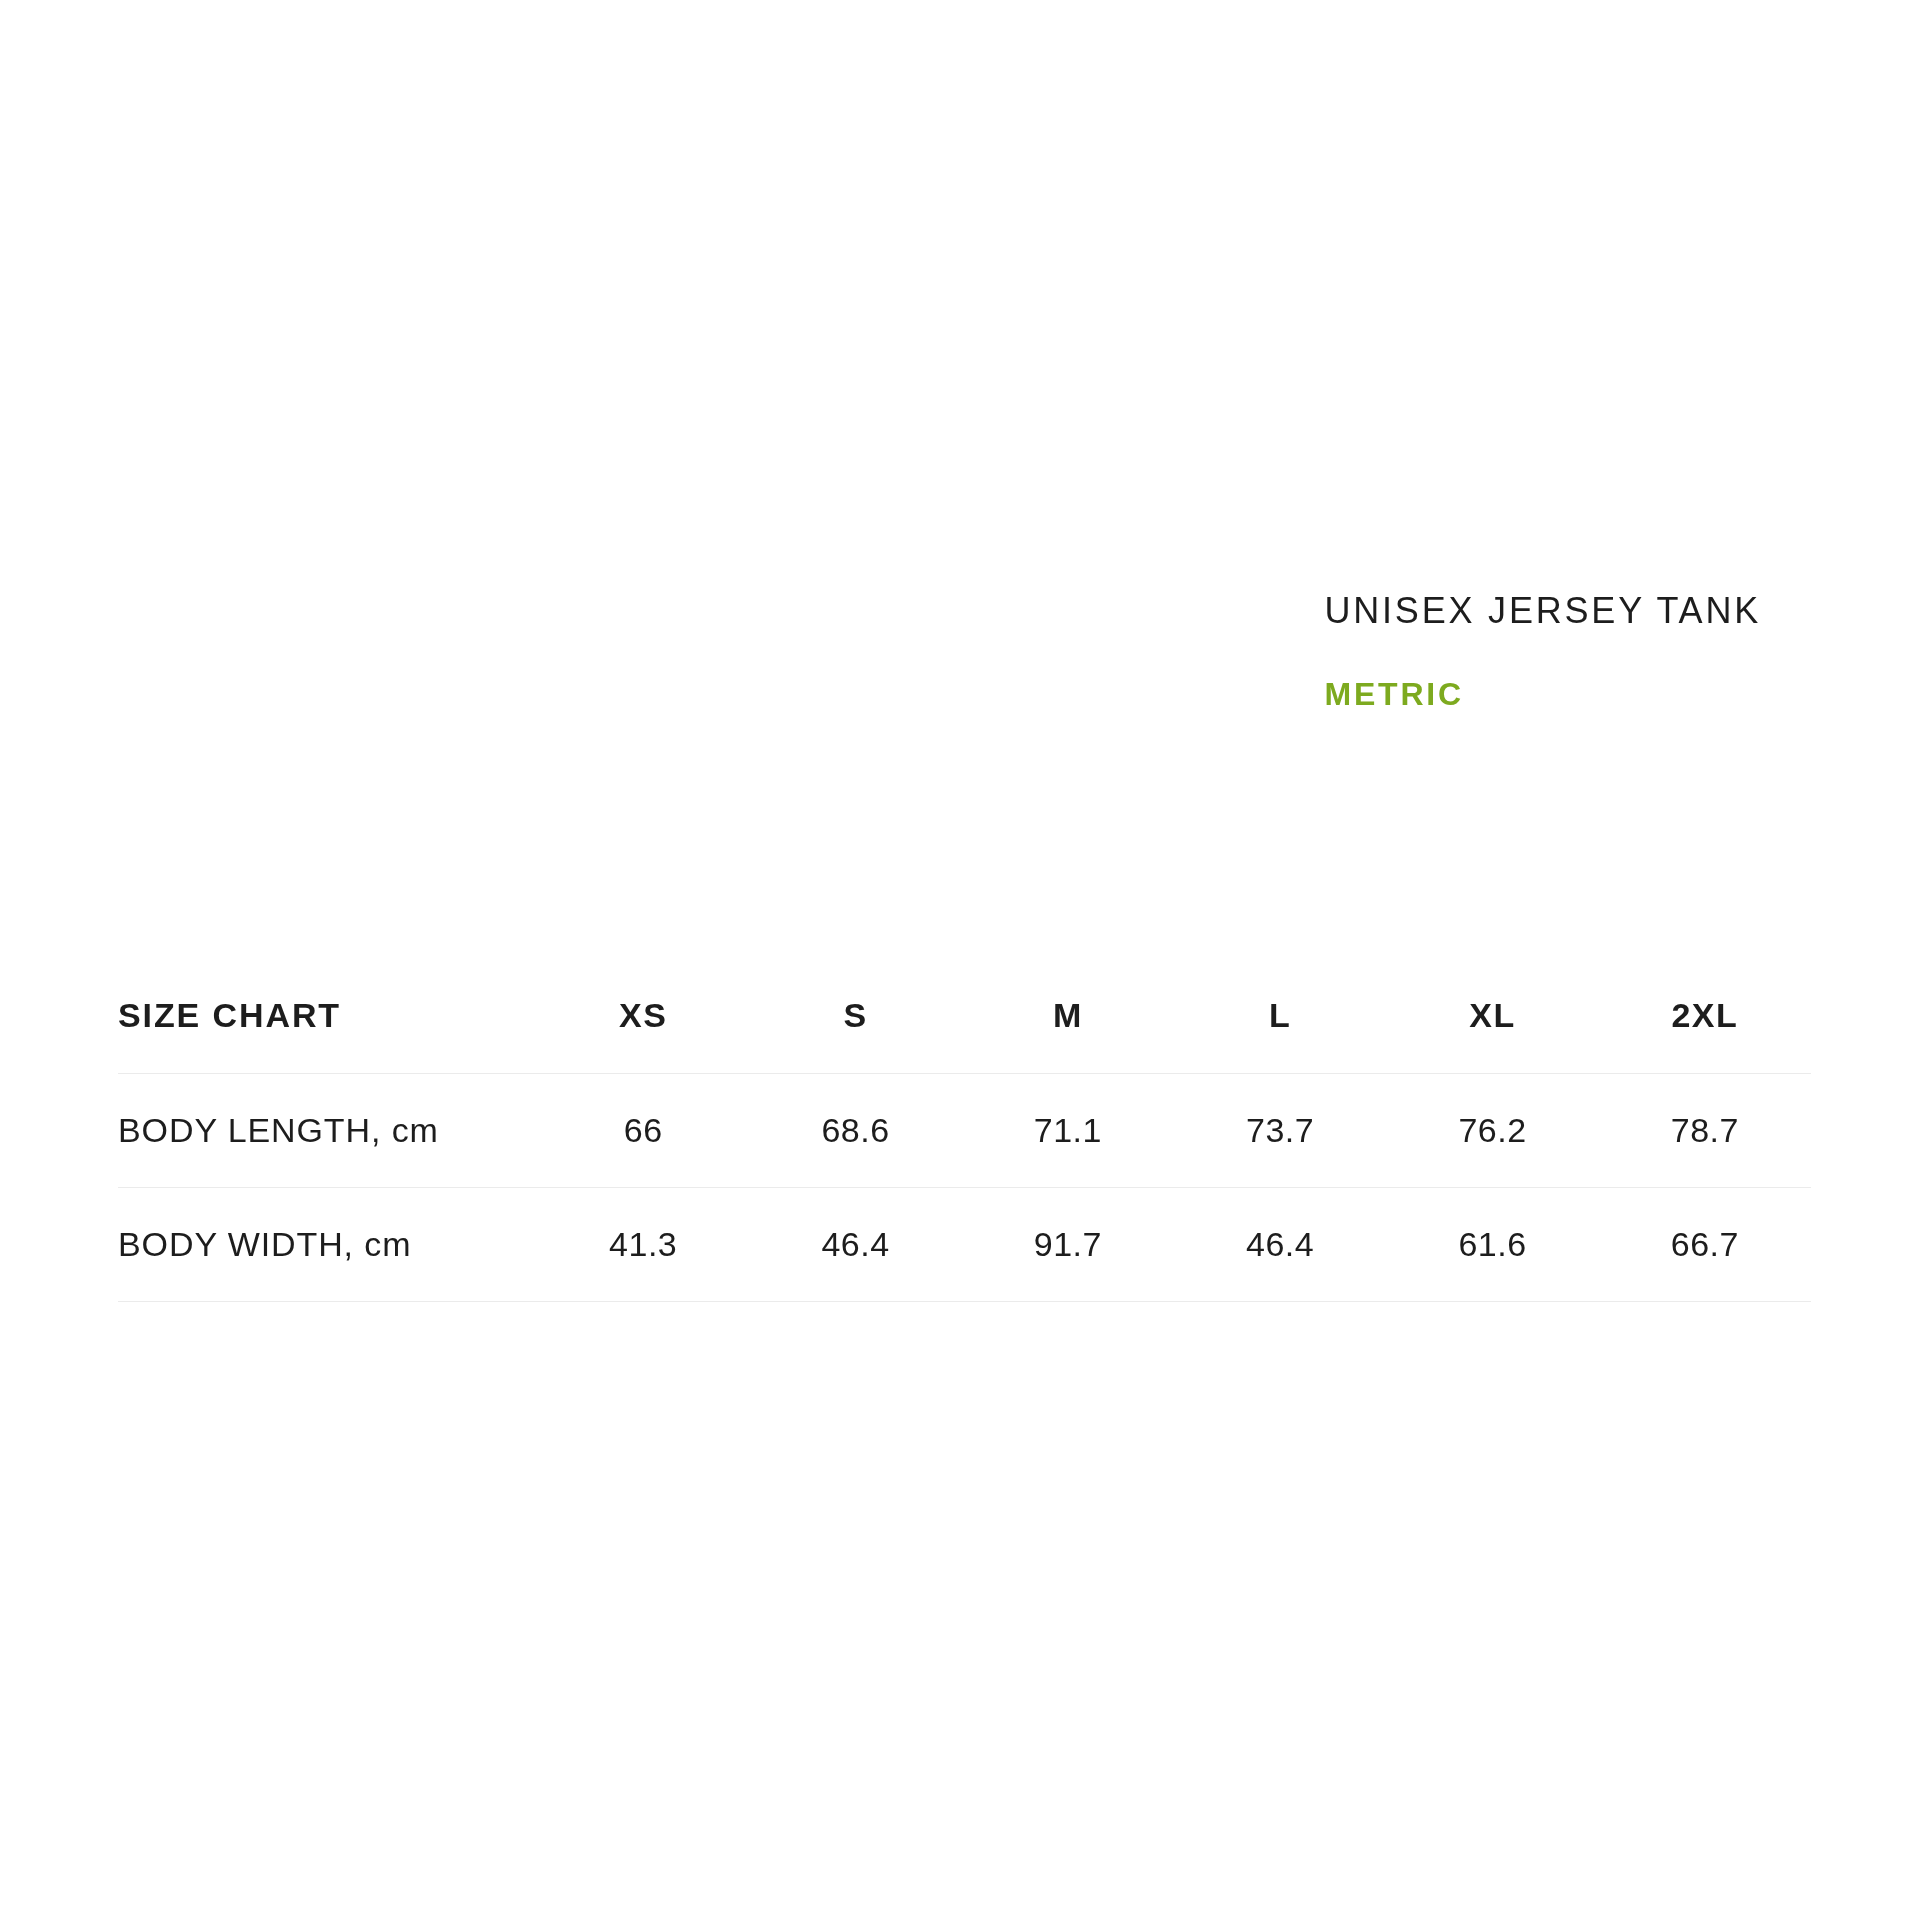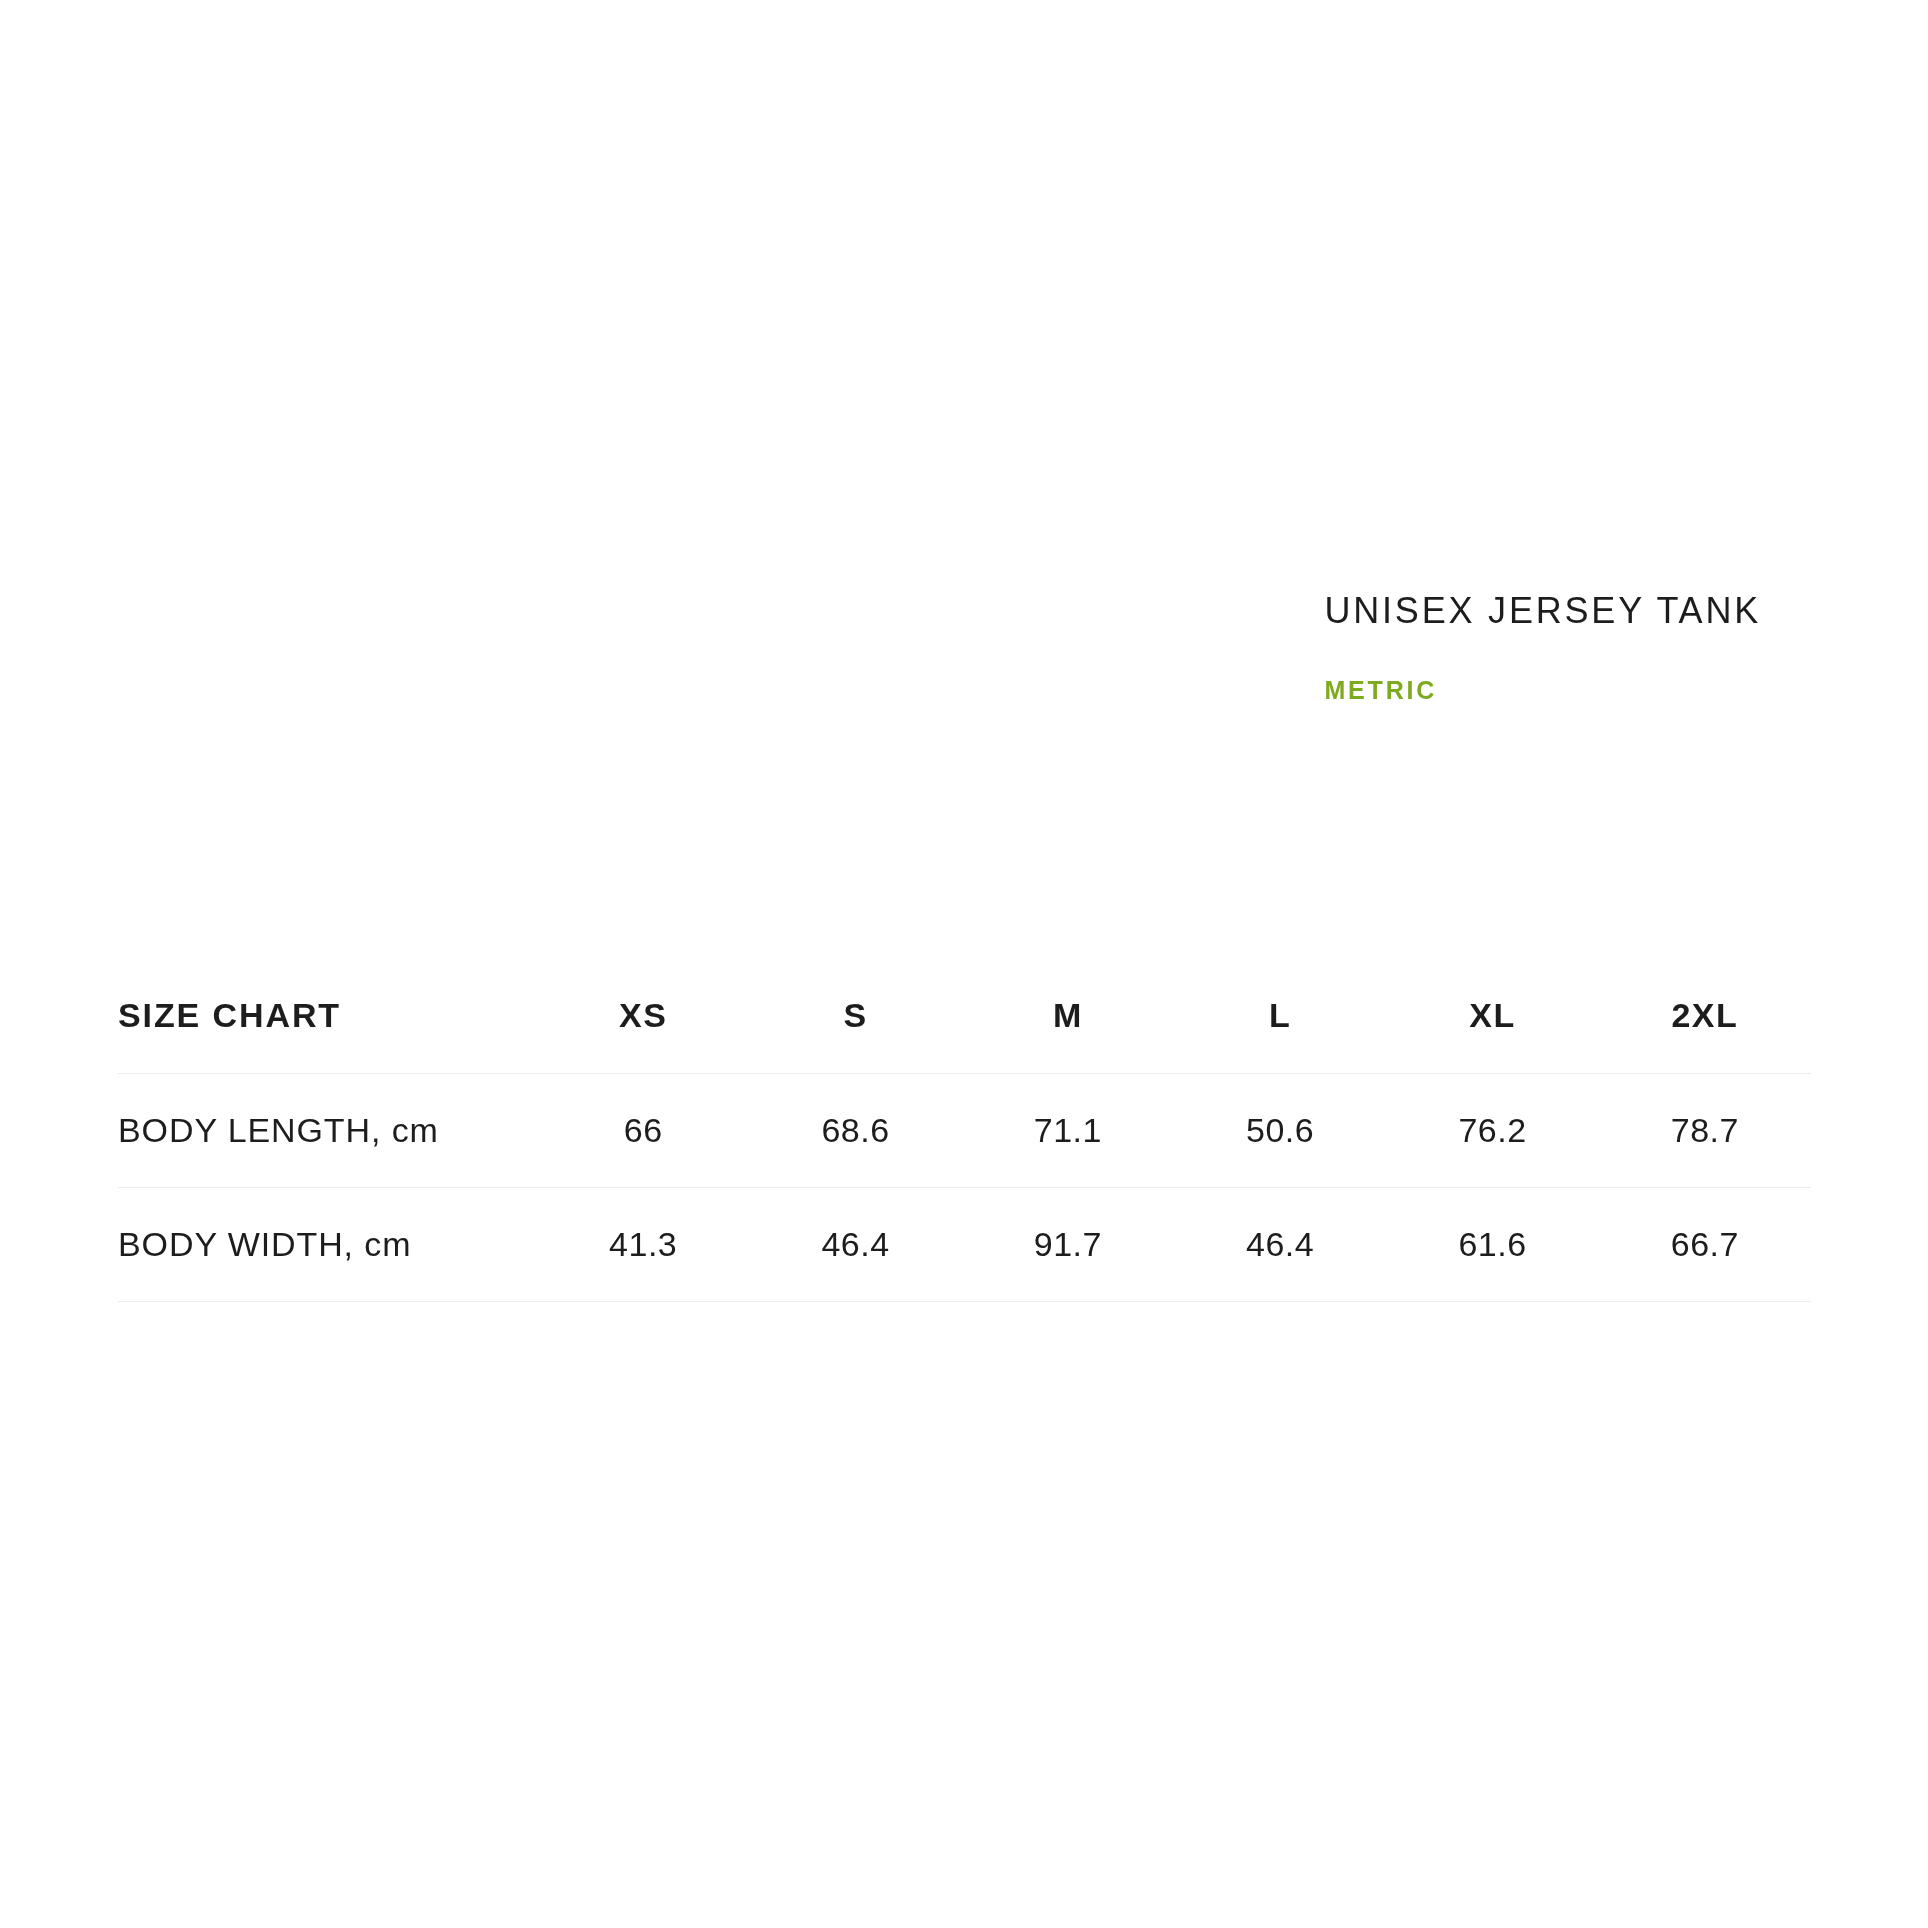--- a/index.html
+++ b/index.html
@@ -18,21 +18,21 @@
   }
   .page-title {
     font-size: 36px;
     font-weight: 400;
     letter-spacing: 2.8px;
     color: #1d1d1d;
     line-height: 1;
   }
   .unit-toggle {
     margin-top: 49px;
-    font-size: 25px;
+    font-size: 32px;
     font-weight: 700;
     letter-spacing: 2.8px;
     line-height: 1;
     display: inline-block;
     cursor: pointer;
   }
 
   table.size-table {
     position: absolute;
     left: 118px;
@@ -95,21 +95,21 @@
       <th>XL</th>
       <th>2XL</th>
     </tr>
   </thead>
   <tbody>
     <tr class="ruled">
       <td class="row-label">BODY LENGTH, cm</td>
       <td>66</td>
       <td>68.6</td>
       <td>71.1</td>
-      <td>50.6</td>
+      <td>73.7</td>
       <td>76.2</td>
       <td>78.7</td>
     </tr>
     <tr class="ruled">
       <td class="row-label">BODY WIDTH, cm</td>
       <td>41.3</td>
       <td>46.4</td>
       <td>91.7</td>
       <td>46.4</td>
       <td>61.6</td>

